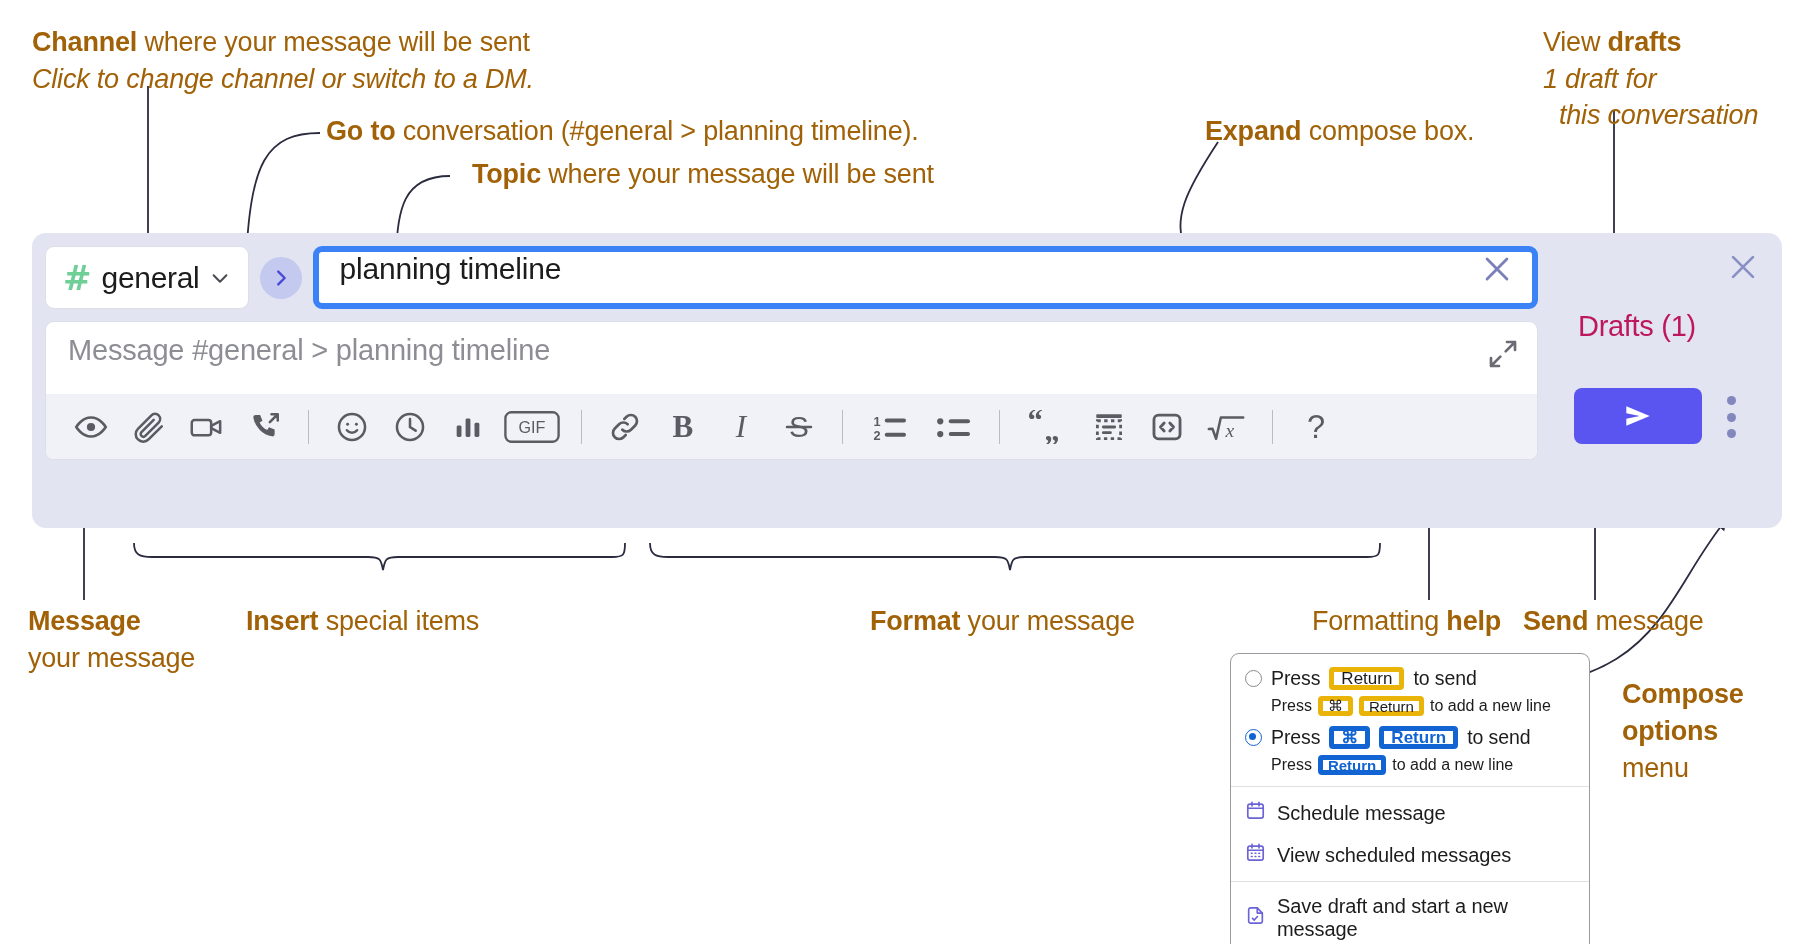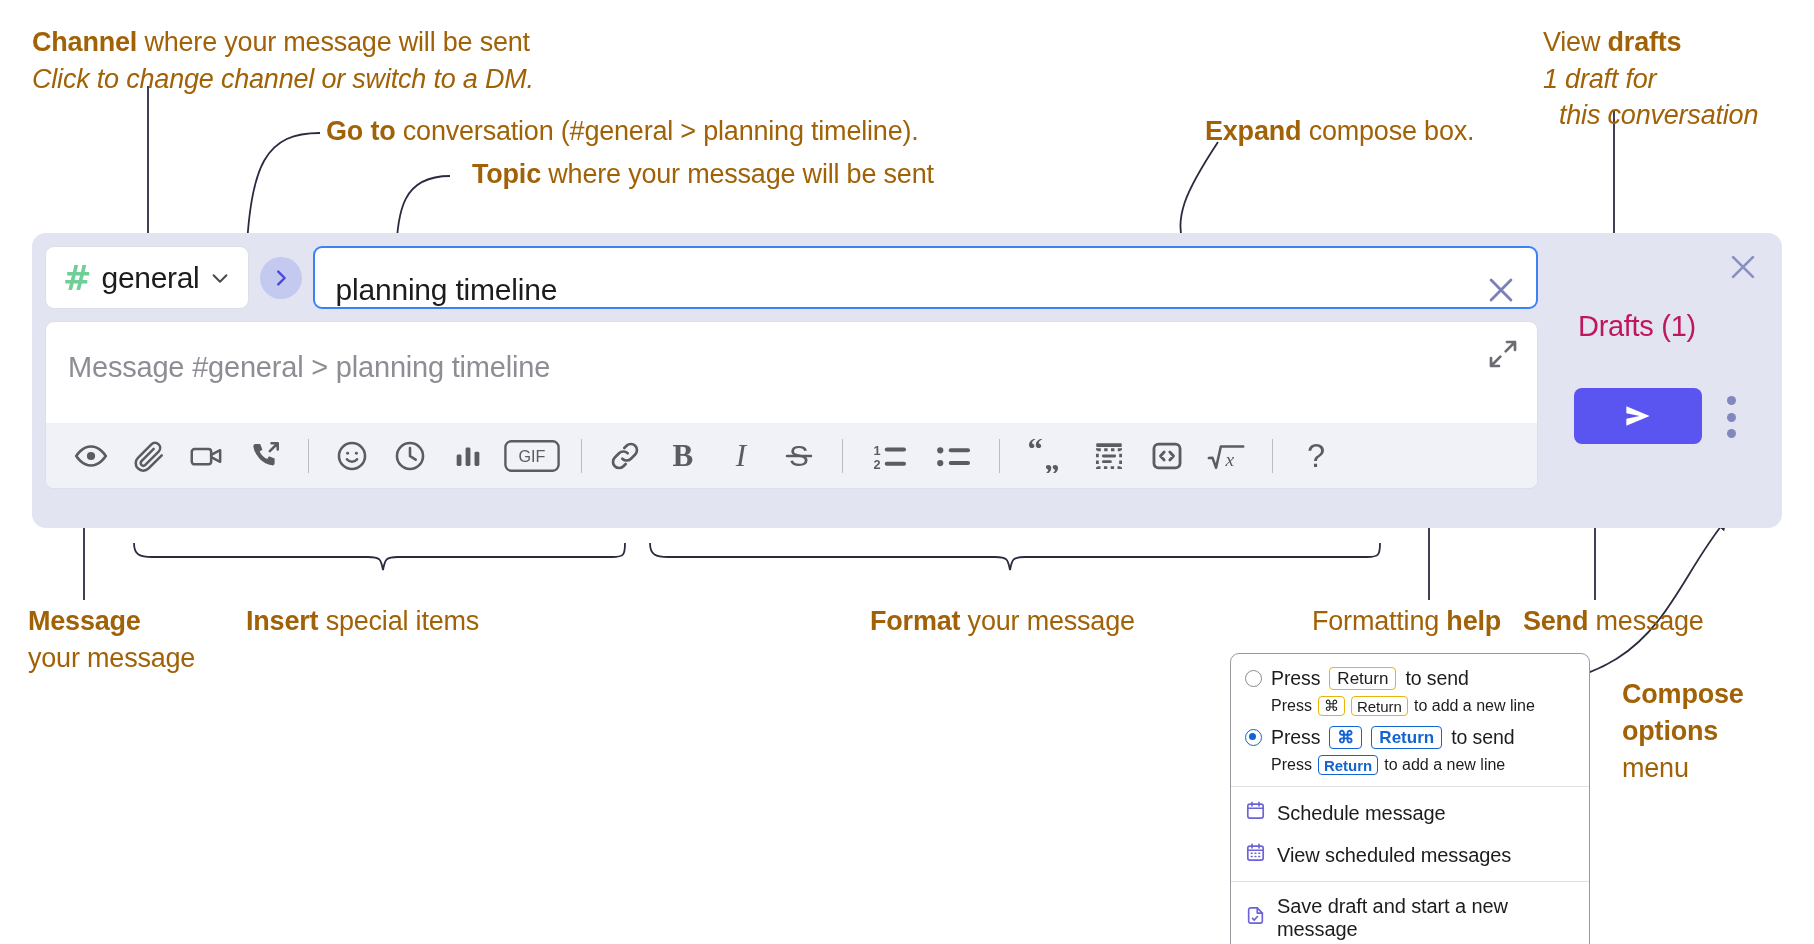--- a/index.html
+++ b/index.html
@@ -62,23 +62,23 @@
     width: 42px; height: 42px; border-radius: 50%;
     background: #c3c9ef;
     display: flex; align-items: center; justify-content: center;
     margin: 0 11px;
     cursor: pointer;
     flex: 0 0 auto;
   }
 
   .topic-field {
     flex: 1 1 auto;
-    display: flex; align-items: flex-end;
+    display: flex; align-items: flex-start;
     background: #ffffff;
-    border: 2px solid #3b82f6;
+    border: 6px solid #3b82f6;
     border-radius: 9px;
     height: 63px;
     padding: 0 18px 0 20px;
   }
   .topic-value {
     flex: 1 1 auto;
     font-size: 30px; color: #1d1c1d; letter-spacing: -0.2px;
     border: none; outline: none; background: transparent;
     font-family: "Liberation Sans", sans-serif;
   }
@@ -87,22 +87,22 @@
   
   .msg-wrap {
     margin-top: 12px;
     background: #ffffff;
     border: 1px solid #dcdfe8;
     border-radius: 9px;
     overflow: hidden;
   }
   .msg-area {
     position: relative;
-    height: 101px;
-    padding: 29px 22px;
+    height: 72px;
+    padding: 12px 22px;
   }
   .msg-placeholder {
     font-size: 29px; color: #8d8d94; letter-spacing: -0.2px;
   }
   .expand-btn {
     position: absolute; right: 18px; top: 16px;
     width: 32px; height: 32px; cursor: pointer;
   }
   .toolbar {
     display: flex; align-items: center;
@@ -171,21 +171,21 @@
   }
   .radio.on { border-color: #1264d3; }
   .radio.on::after {
     content: ""; position: absolute; left: 3px; top: 3px;
     width: 7px; height: 7px; border-radius: 50%; background: #1264d3;
   }
   .opt-main { font-size: 19.5px; letter-spacing: -0.1px; }
   .opt-sub { font-size: 16px; padding: 3px 14px 3px 40px; display: flex; align-items: center; gap: 6px; color: #1d1c1d; }
   .key {
     display: inline-flex; align-items: center; justify-content: center;
-    border: 1px solid #eab308; border-radius: 4px;
+    border: 5px solid #eab308; border-radius: 4px;
     padding: 0px 7px; min-width: 24px; height: 23px;
     font-size: 17px; color: #1d1c1d; background: #fff;
     font-family: "Liberation Sans", sans-serif;
   }
   .key.sm { height: 20px; font-size: 15px; min-width: 21px; padding: 0 5px; }
   .key.blue { border-color: #1264d3; color: #1264d3; font-weight: 700; }
   .key.blue.sm { font-weight: 700; }
   .menu-div { height: 1px; background: #e0e0e2; }
   .menu-item {
     display: flex; align-items: center; gap: 11px;

